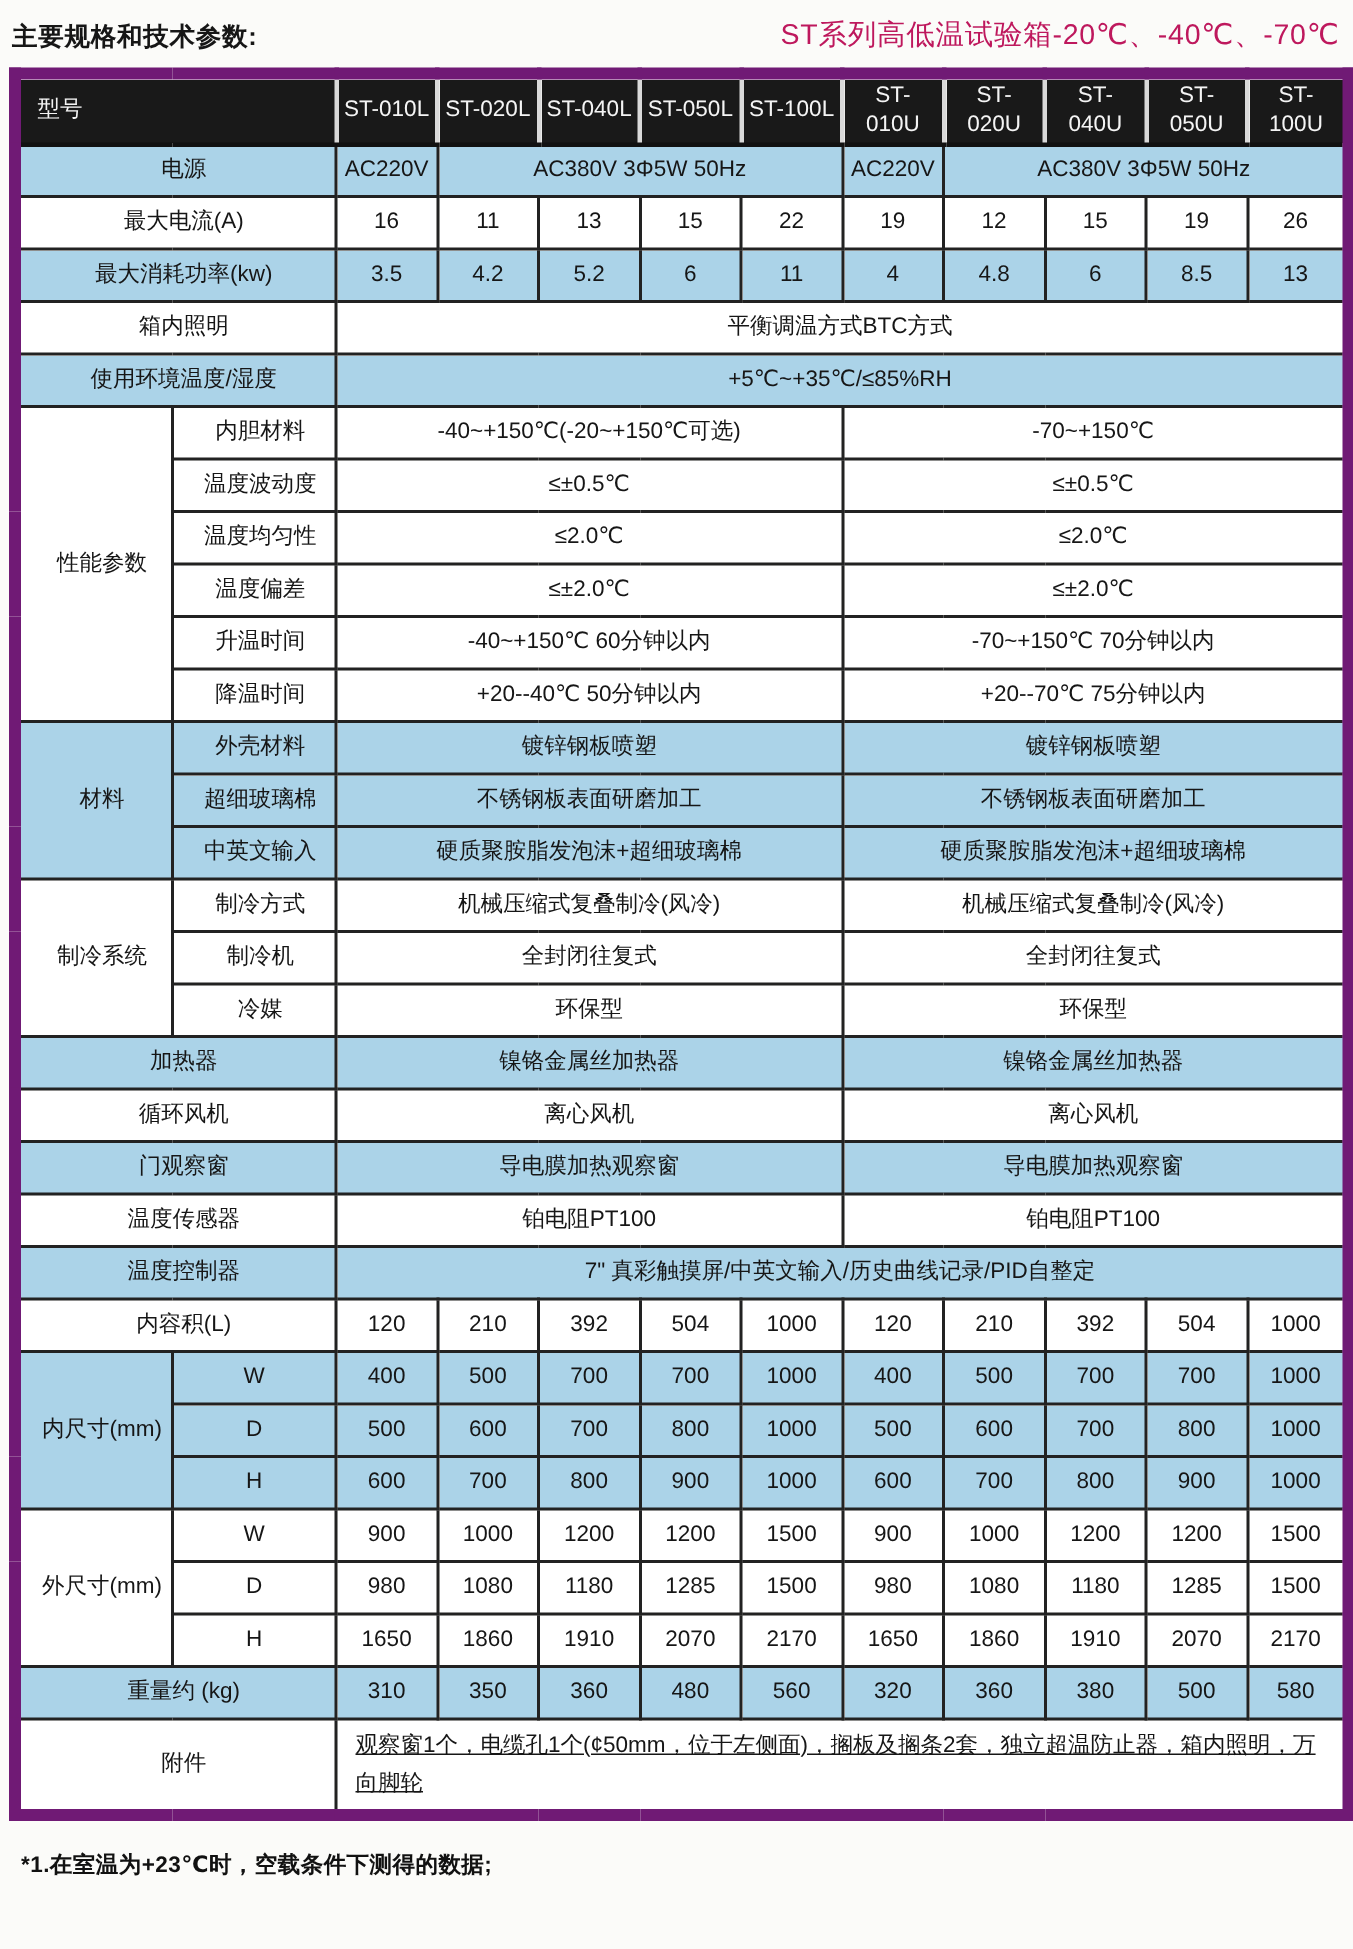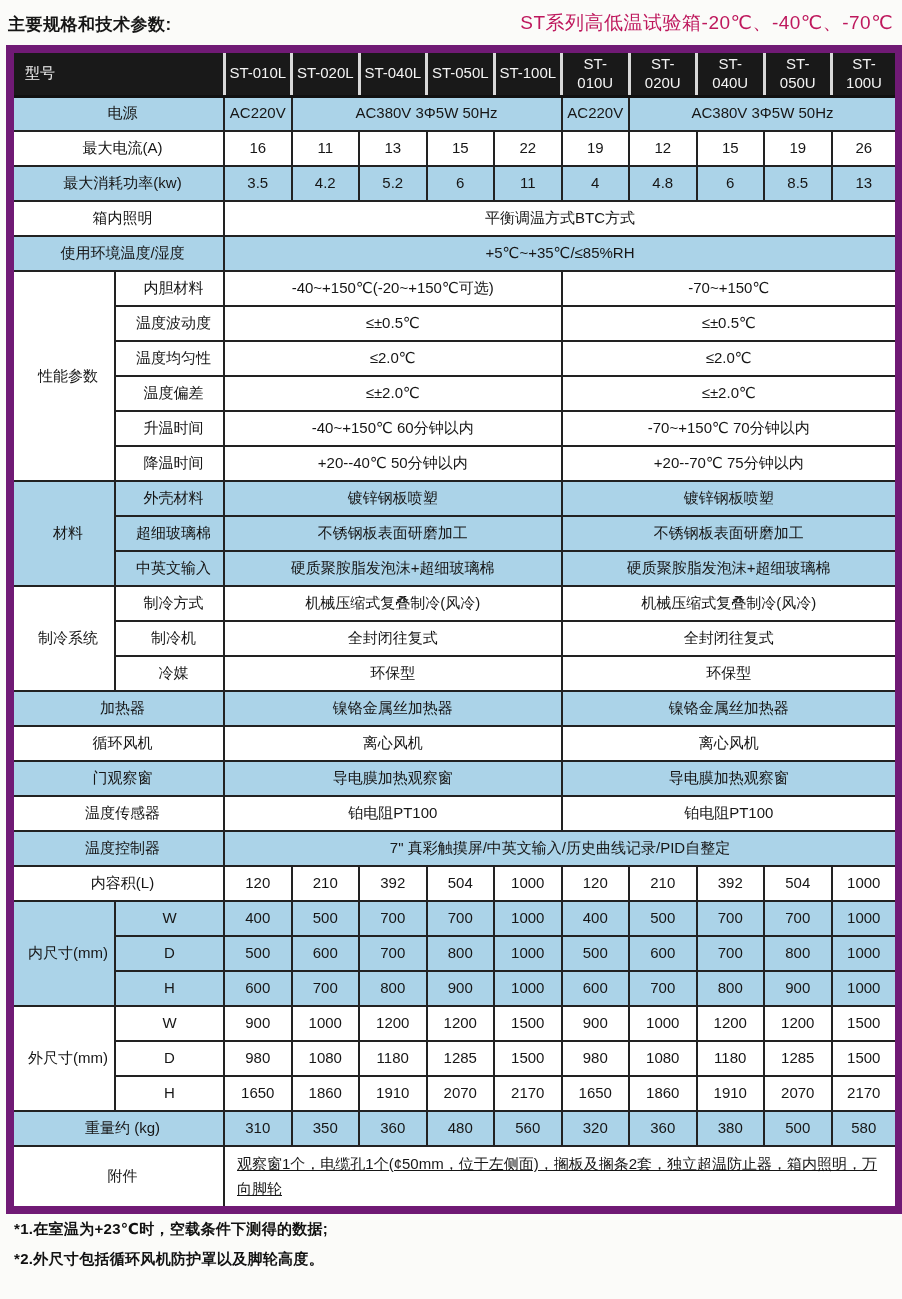--- a/index.html
+++ b/index.html
@@ -54,21 +54,21 @@
   thead th.lab { text-align: left; padding-left: 11px; }
 
   tr.blue  td { background: #abd3e8; }
   tr.white td { background: #ffffff; }
 
   td.lab { text-align: center; padding-left: 11px; }
   td.lab.ctr { text-align: center; padding-left: 3px; }
   td.left { text-align: left; padding-left: 12px; line-height: 1.65; text-decoration: underline; }
   tr.tall td { height: 64px; }
 
-  .notes { padding-left: 8px; }
+  .notes { margin-top: 15px; padding-left: 8px; }
   .note-line {
     font-size: 15px; font-weight: bold; color: #111;
     line-height: 2.0; letter-spacing: .3px;
   }
 </style>
 </head>
 <body>
 
 <div class="page">
   <div class="titlebar">
@@ -343,15 +343,14 @@
         </tr>
         <tr class="white tall">
           <td colspan="2" class="lab">附件</td>
           <td colspan="10" class="left">观察窗1个，电缆孔1个(¢50mm，位于左侧面)，搁板及搁条2套，独立超温防止器，箱内照明，万向脚轮</td>
         </tr>
       </tbody>
   </table>
 
   <div class="notes" id="notes">
       <div class="note-line">*1.在室温为+23℃时，空载条件下测得的数据;</div>
-      <div class="note-line">*2.外尺寸包括循环风机防护罩以及脚轮高度。</div>
     </div>
 </div>
 
 </body></html>

